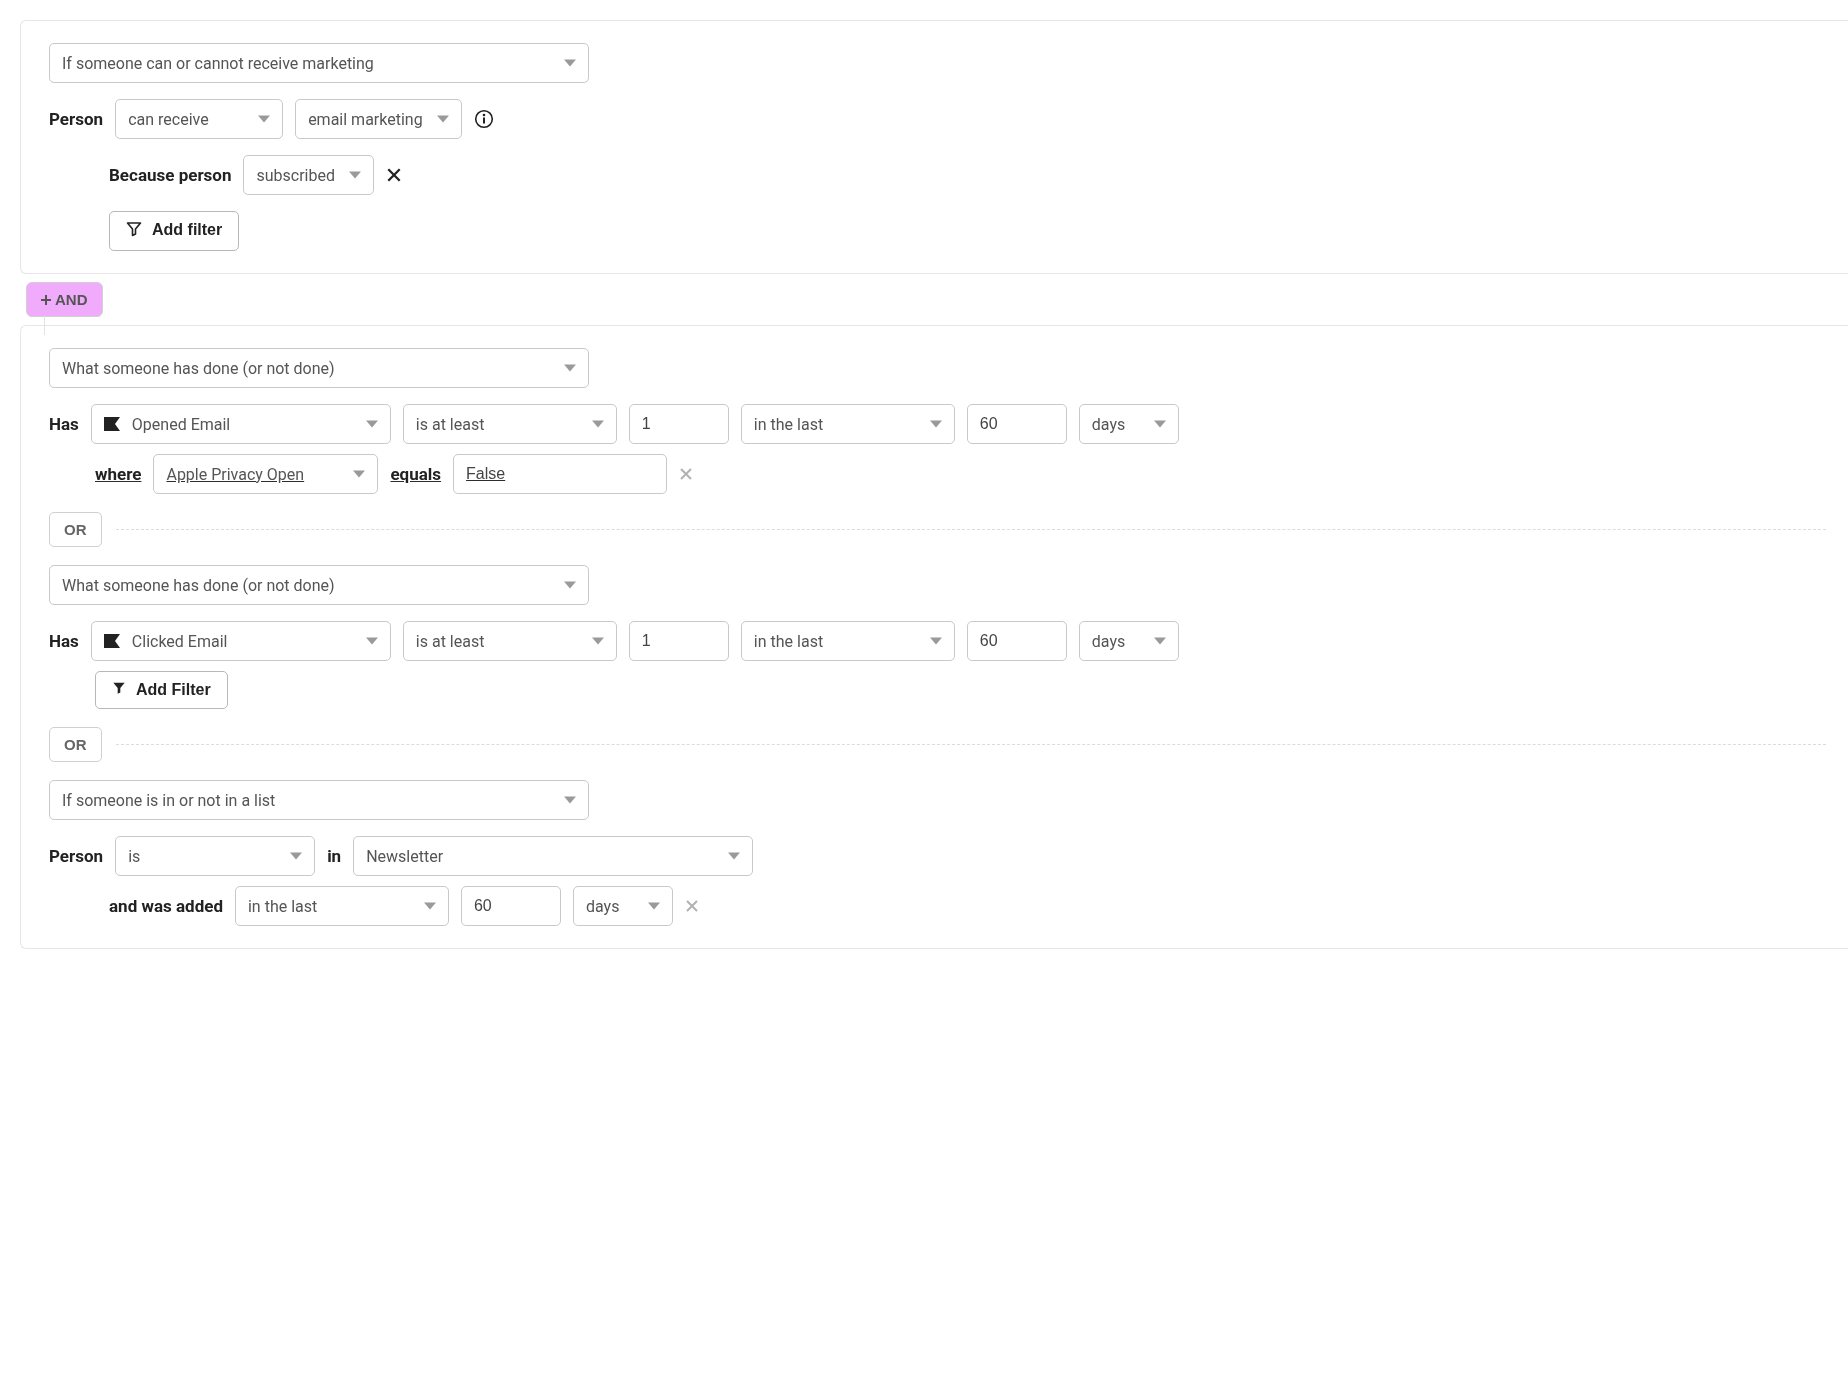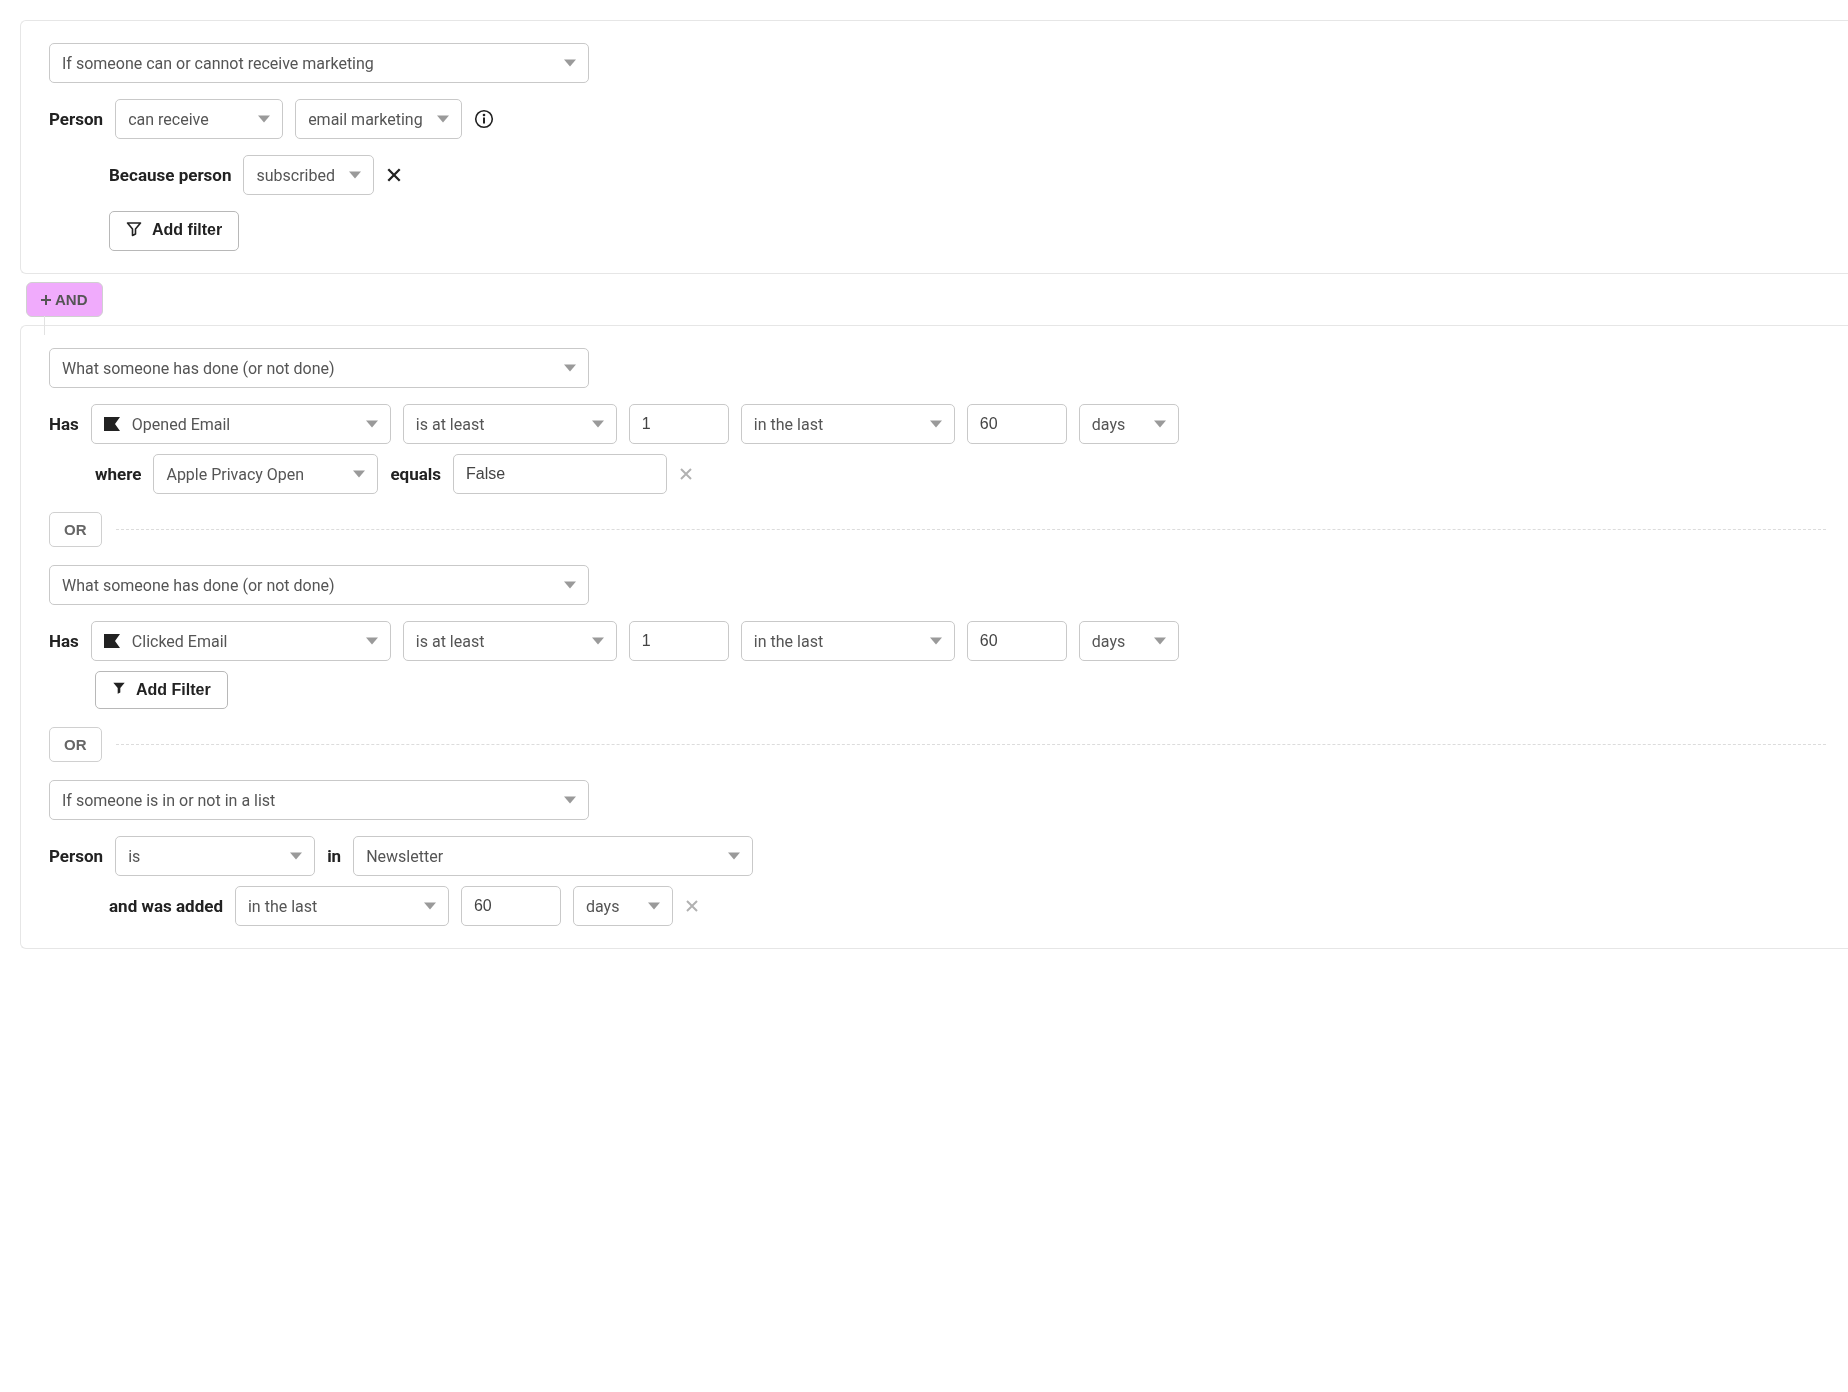--- a/index.html
+++ b/index.html
@@ -265,21 +265,21 @@
     <div class="select w-100">
       <span>days</span>
       <span class="caret">
           <svg width="12" height="8">
             <use href="#caret-down-fill"></use>
           </svg>
         </span>
     </div>
   </div>
 
-  <div class="row" style="padding-left:46px;">
+  <div class="row" style="padding-left:46px;text-decoration:underline;">
     <span class="label">where</span>
     <div class="select w-225">
       <span>Apple Privacy Open</span>
       <span class="caret">
           <svg width="12" height="8">
             <use href="#caret-down-fill"></use>
           </svg>
         </span>
     </div>
     <span class="label">equals</span>

